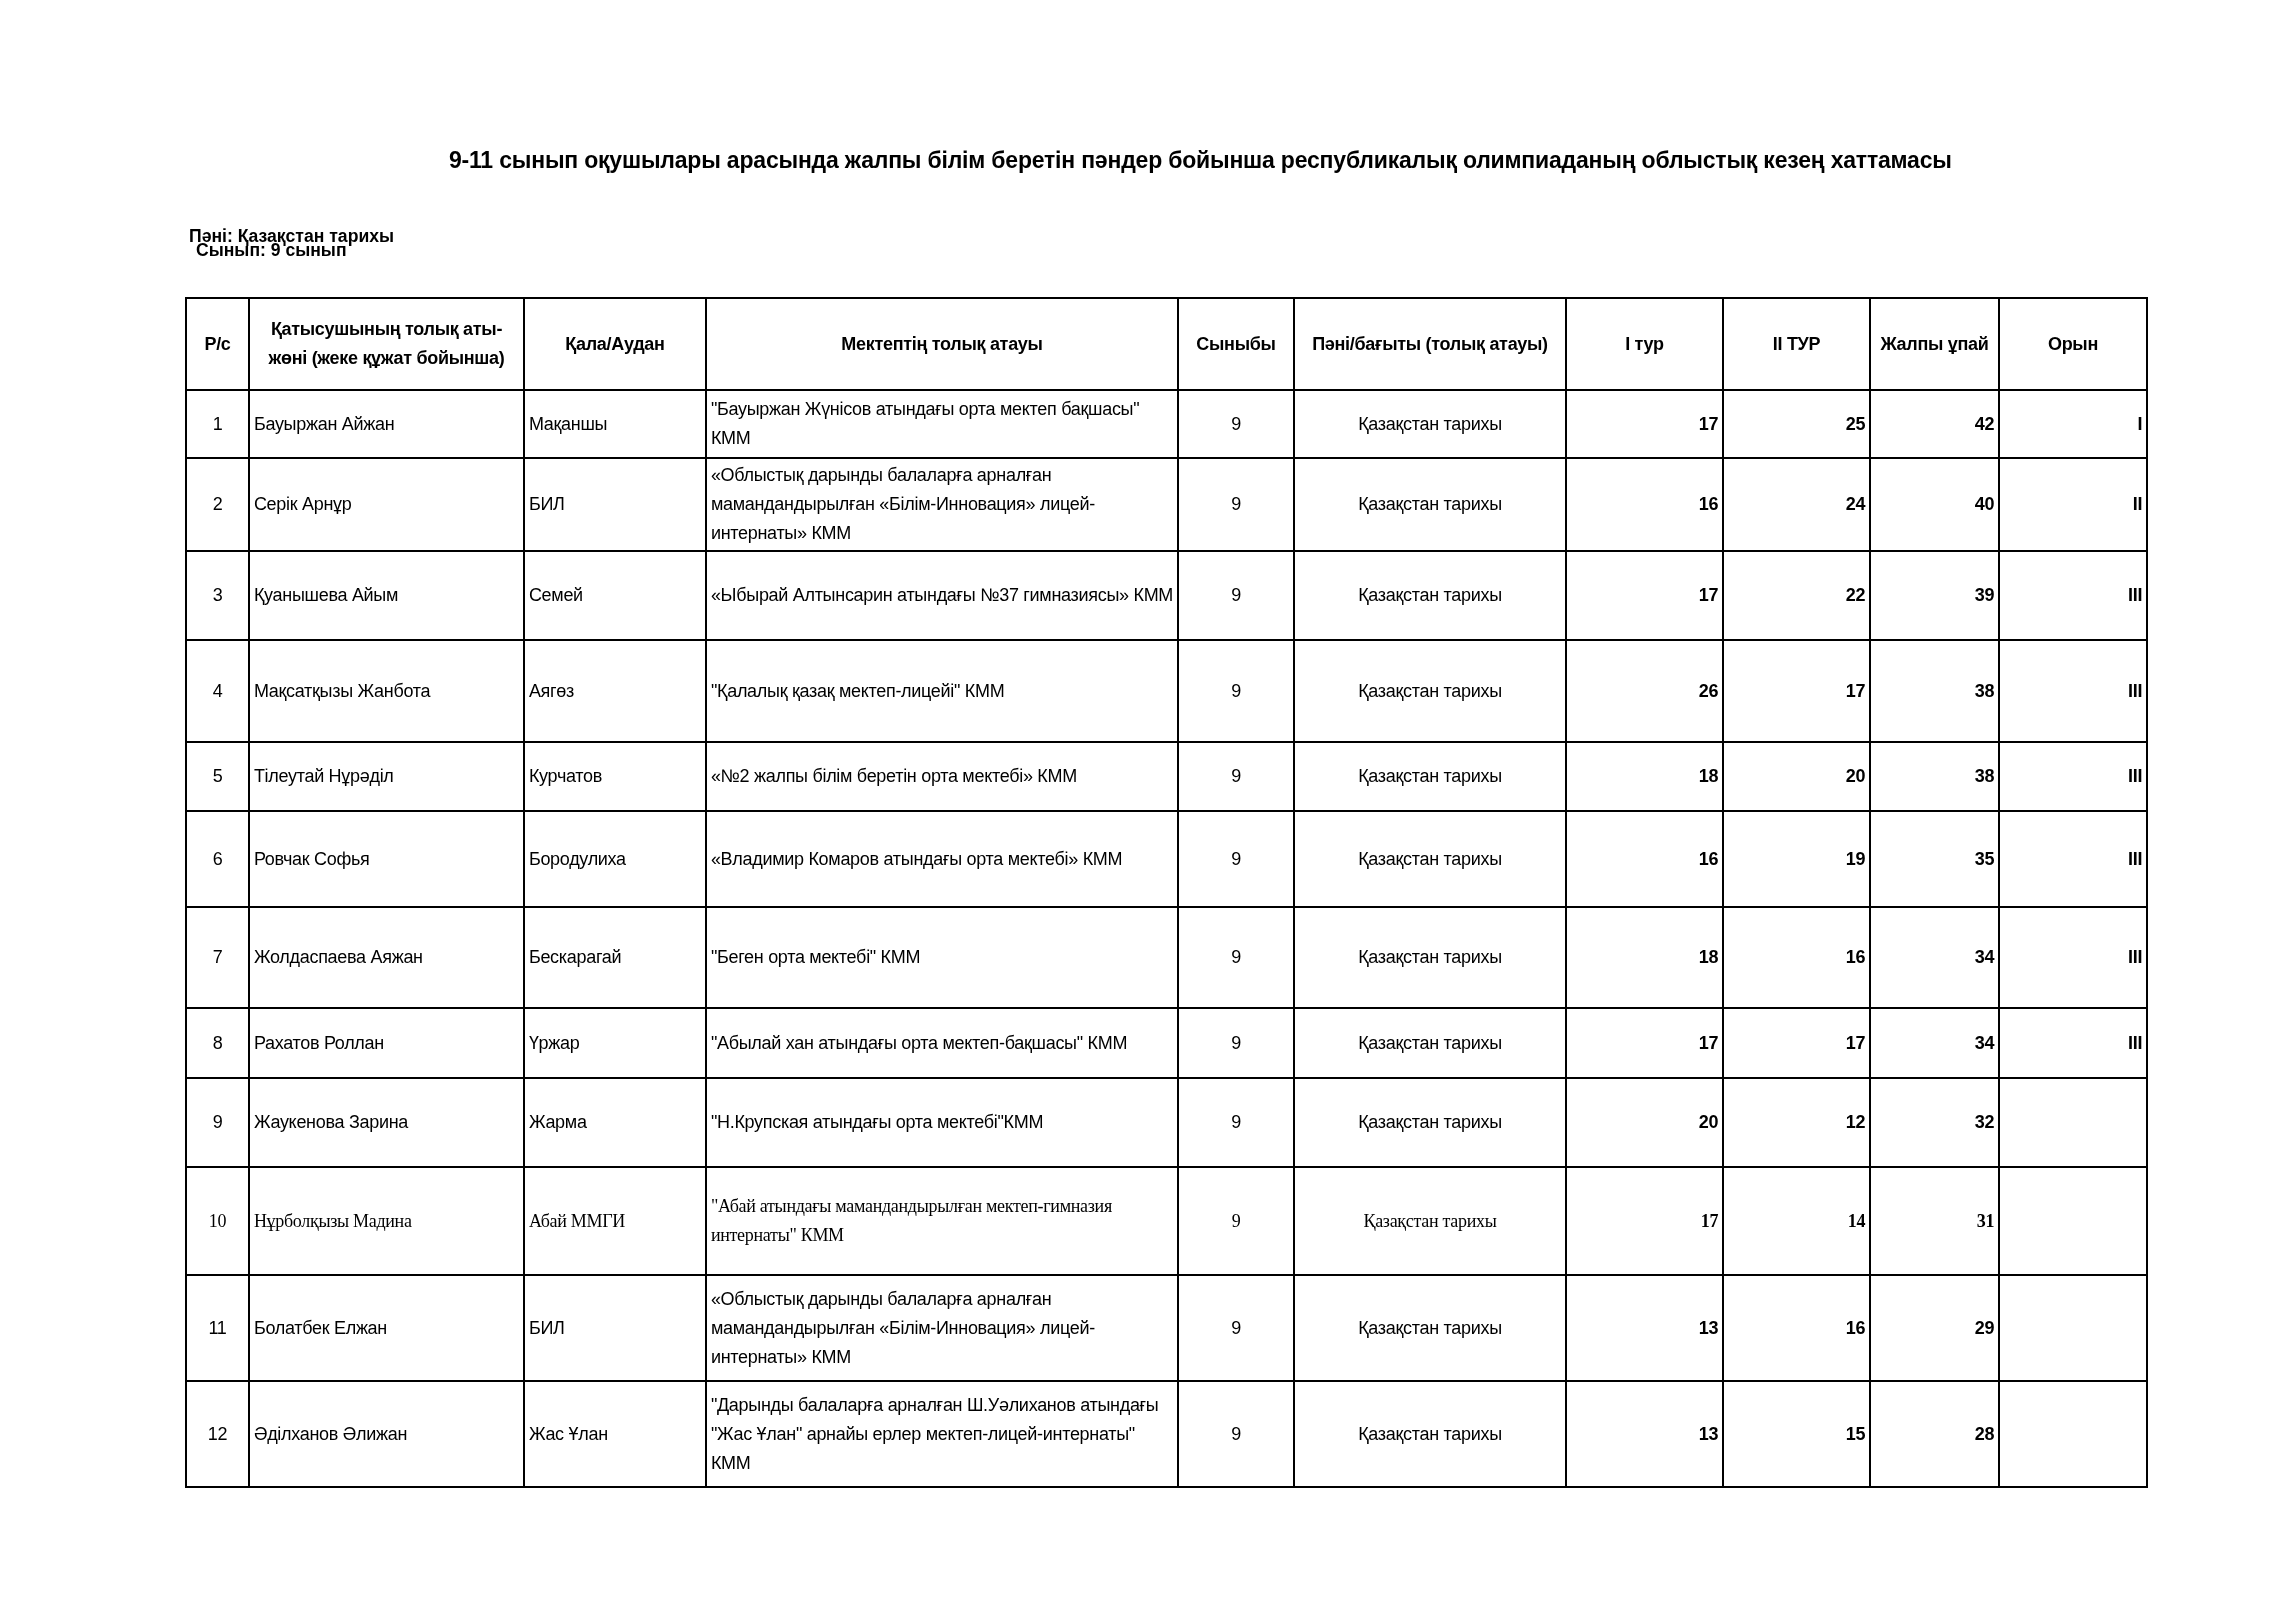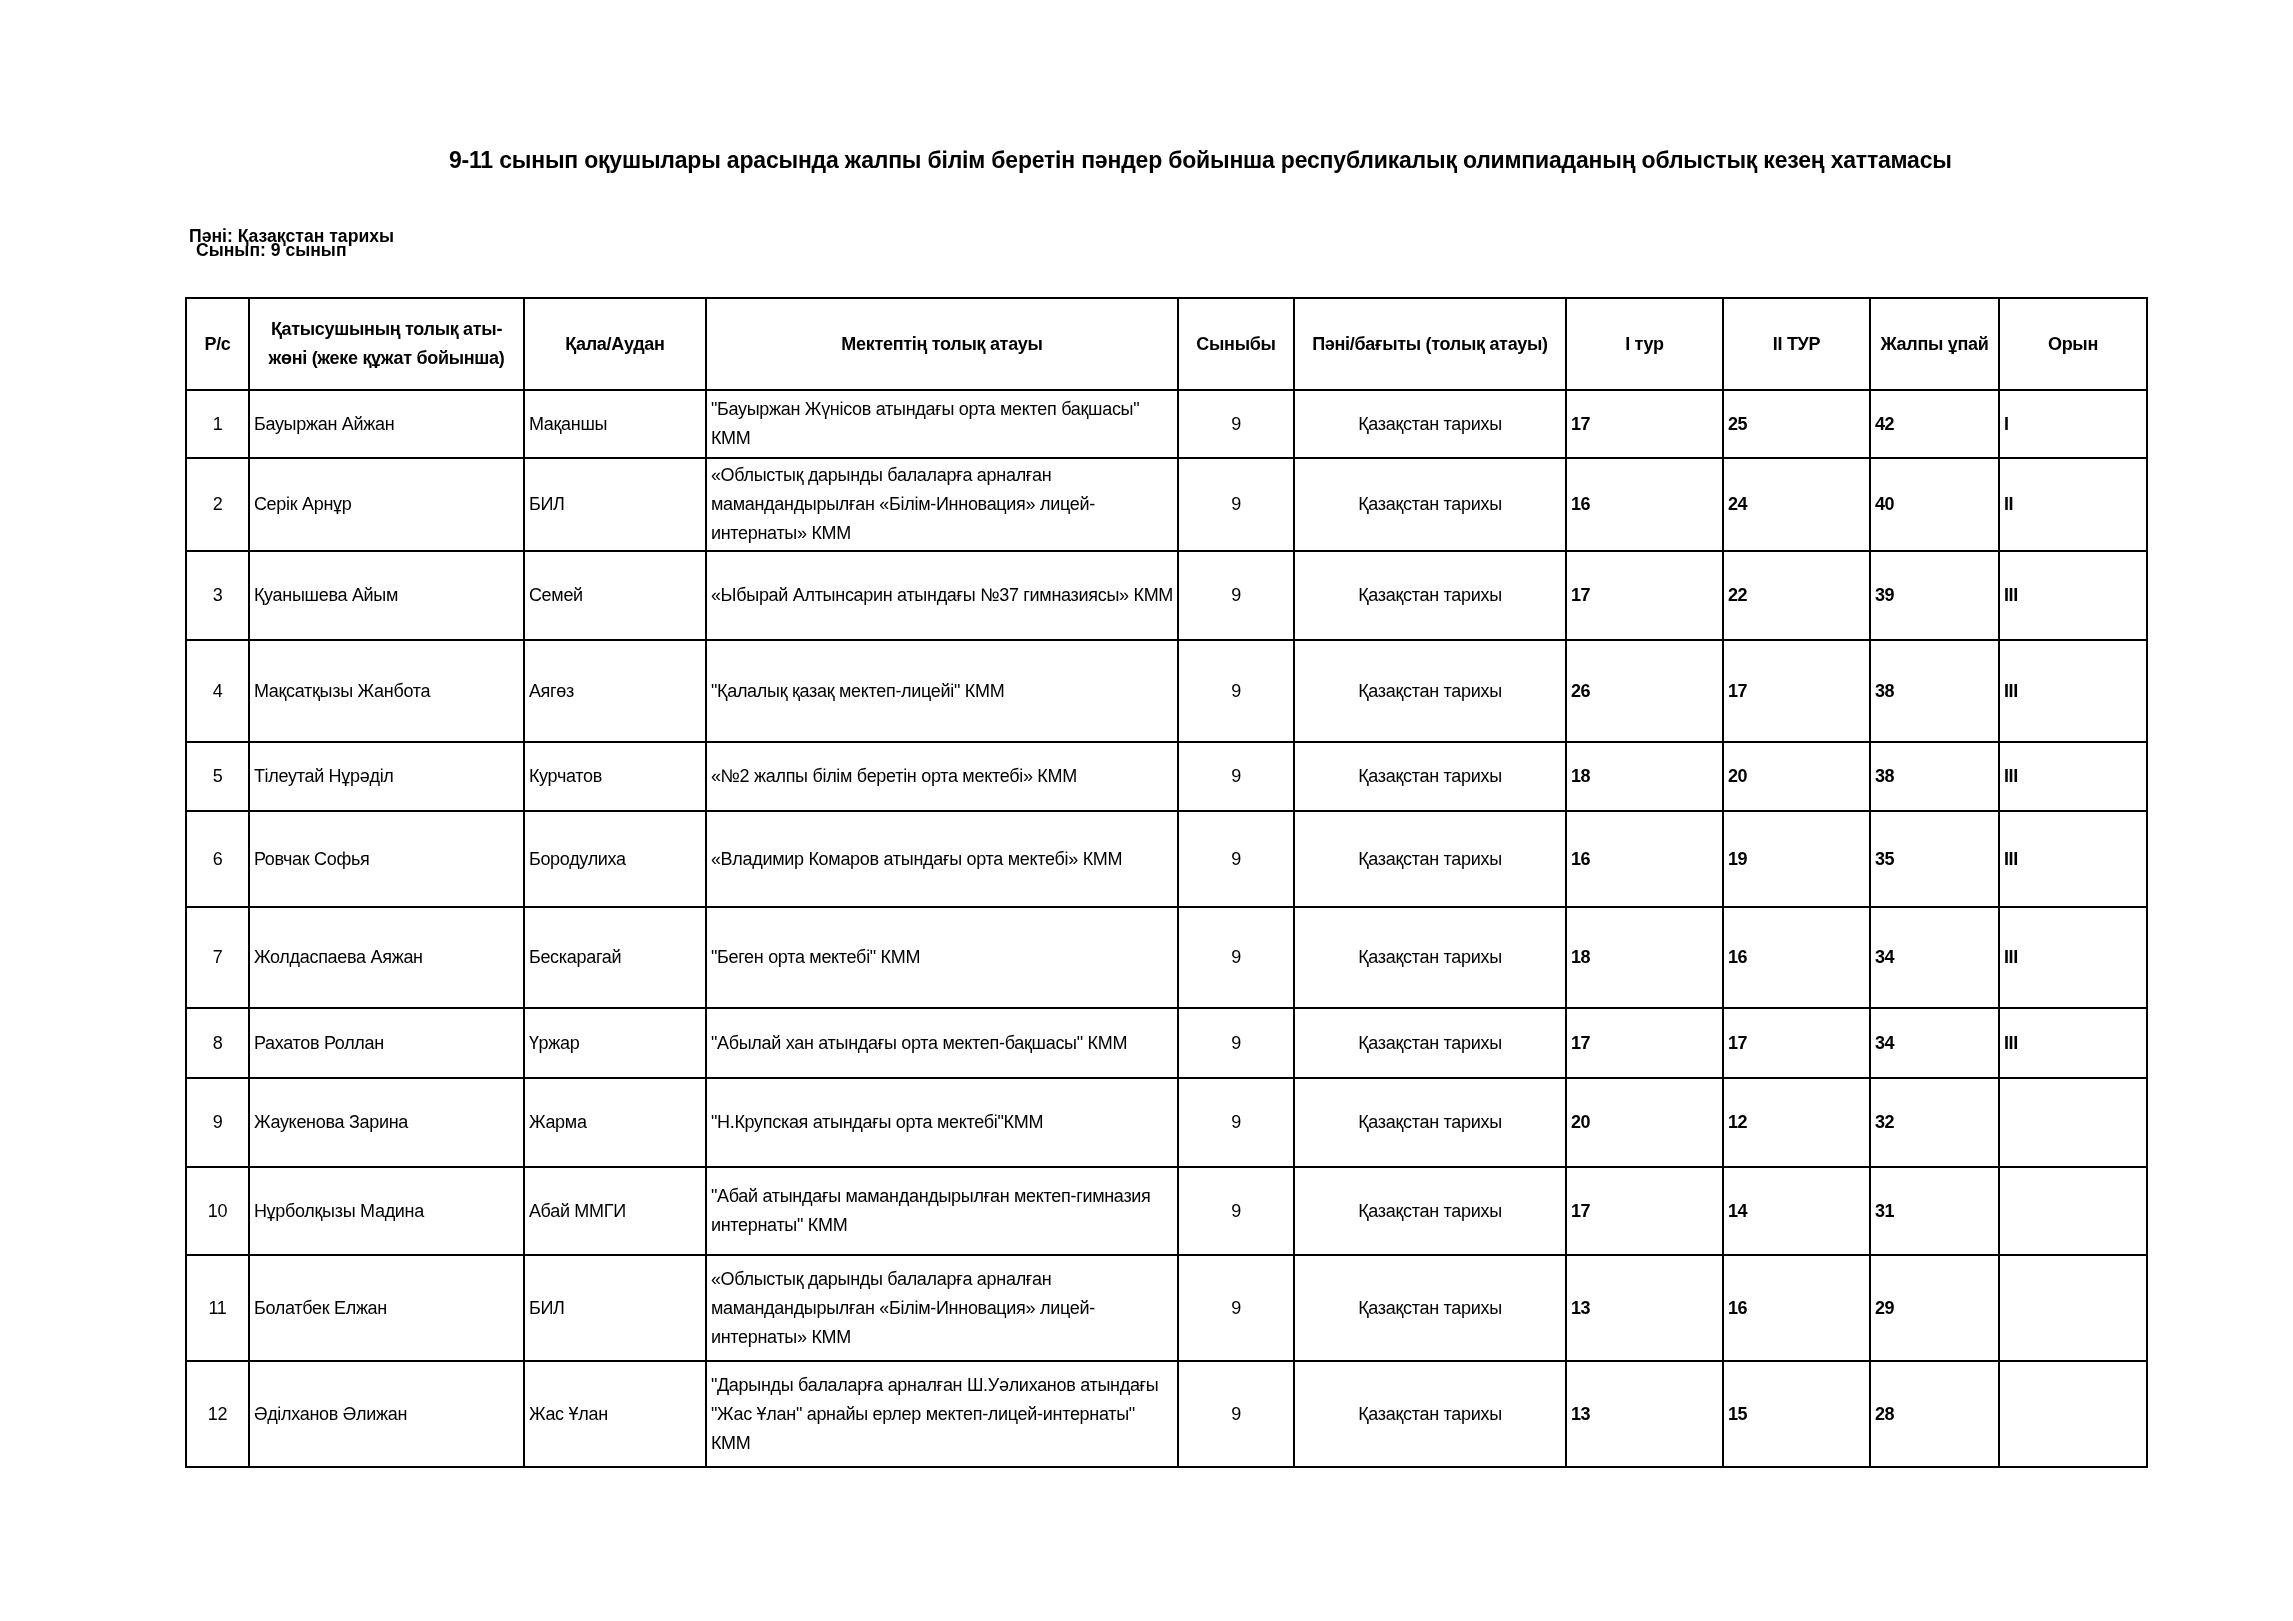--- a/index.html
+++ b/index.html
@@ -27,21 +27,21 @@
     border: 2px solid #000;
     font-size: 18px; line-height: 29px;
     padding: 0 3.9px; vertical-align: middle;
     overflow: hidden; letter-spacing: -0.3px;
   }
   table.protocol th { font-weight: bold; text-align: center; }
   table.protocol tbody tr { border-top: 2.9px solid #000; }
   td.c { text-align: center; }
   td.l { text-align: left; }
   td.b { font-weight: bold; }
-  td.num { text-align: left; }
+  td.num { text-align: right; }
 </style>
 </head>
 <body>
 
 <div class="title">9-11 сынып оқушылары арасында жалпы білім беретін пәндер бойынша республикалық олимпиаданың облыстық кезең хаттамасы</div>
 <div class="meta subject">Пәні: Қазақстан тарихы</div>
 <div class="meta grade">Сынып: 9 сынып</div>
 
 <table class="protocol">
   <colgroup>
@@ -172,21 +172,21 @@
     <td class="l">Жаукенова Зарина</td>
     <td class="l">Жарма</td>
     <td class="l">"Н.Крупская атындағы орта мектебі"КММ</td>
     <td class="c">9</td>
     <td class="c">Қазақстан тарихы</td>
     <td class="num b">20</td>
     <td class="num b">12</td>
     <td class="num b">32</td>
     <td class="num b"></td>
   </tr>
-      <tr style="height: 88px;">
+      <tr style="height: 108px; font-family: Liberation Serif, serif;">
     <td class="c">10</td>
     <td class="l">Нұрболқызы Мадина</td>
     <td class="l">Абай ММГИ</td>
     <td class="l">"Абай атындағы мамандандырылған мектеп-гимназия интернаты" КММ</td>
     <td class="c">9</td>
     <td class="c">Қазақстан тарихы</td>
     <td class="num b">17</td>
     <td class="num b">14</td>
     <td class="num b">31</td>
     <td class="num b"></td>

